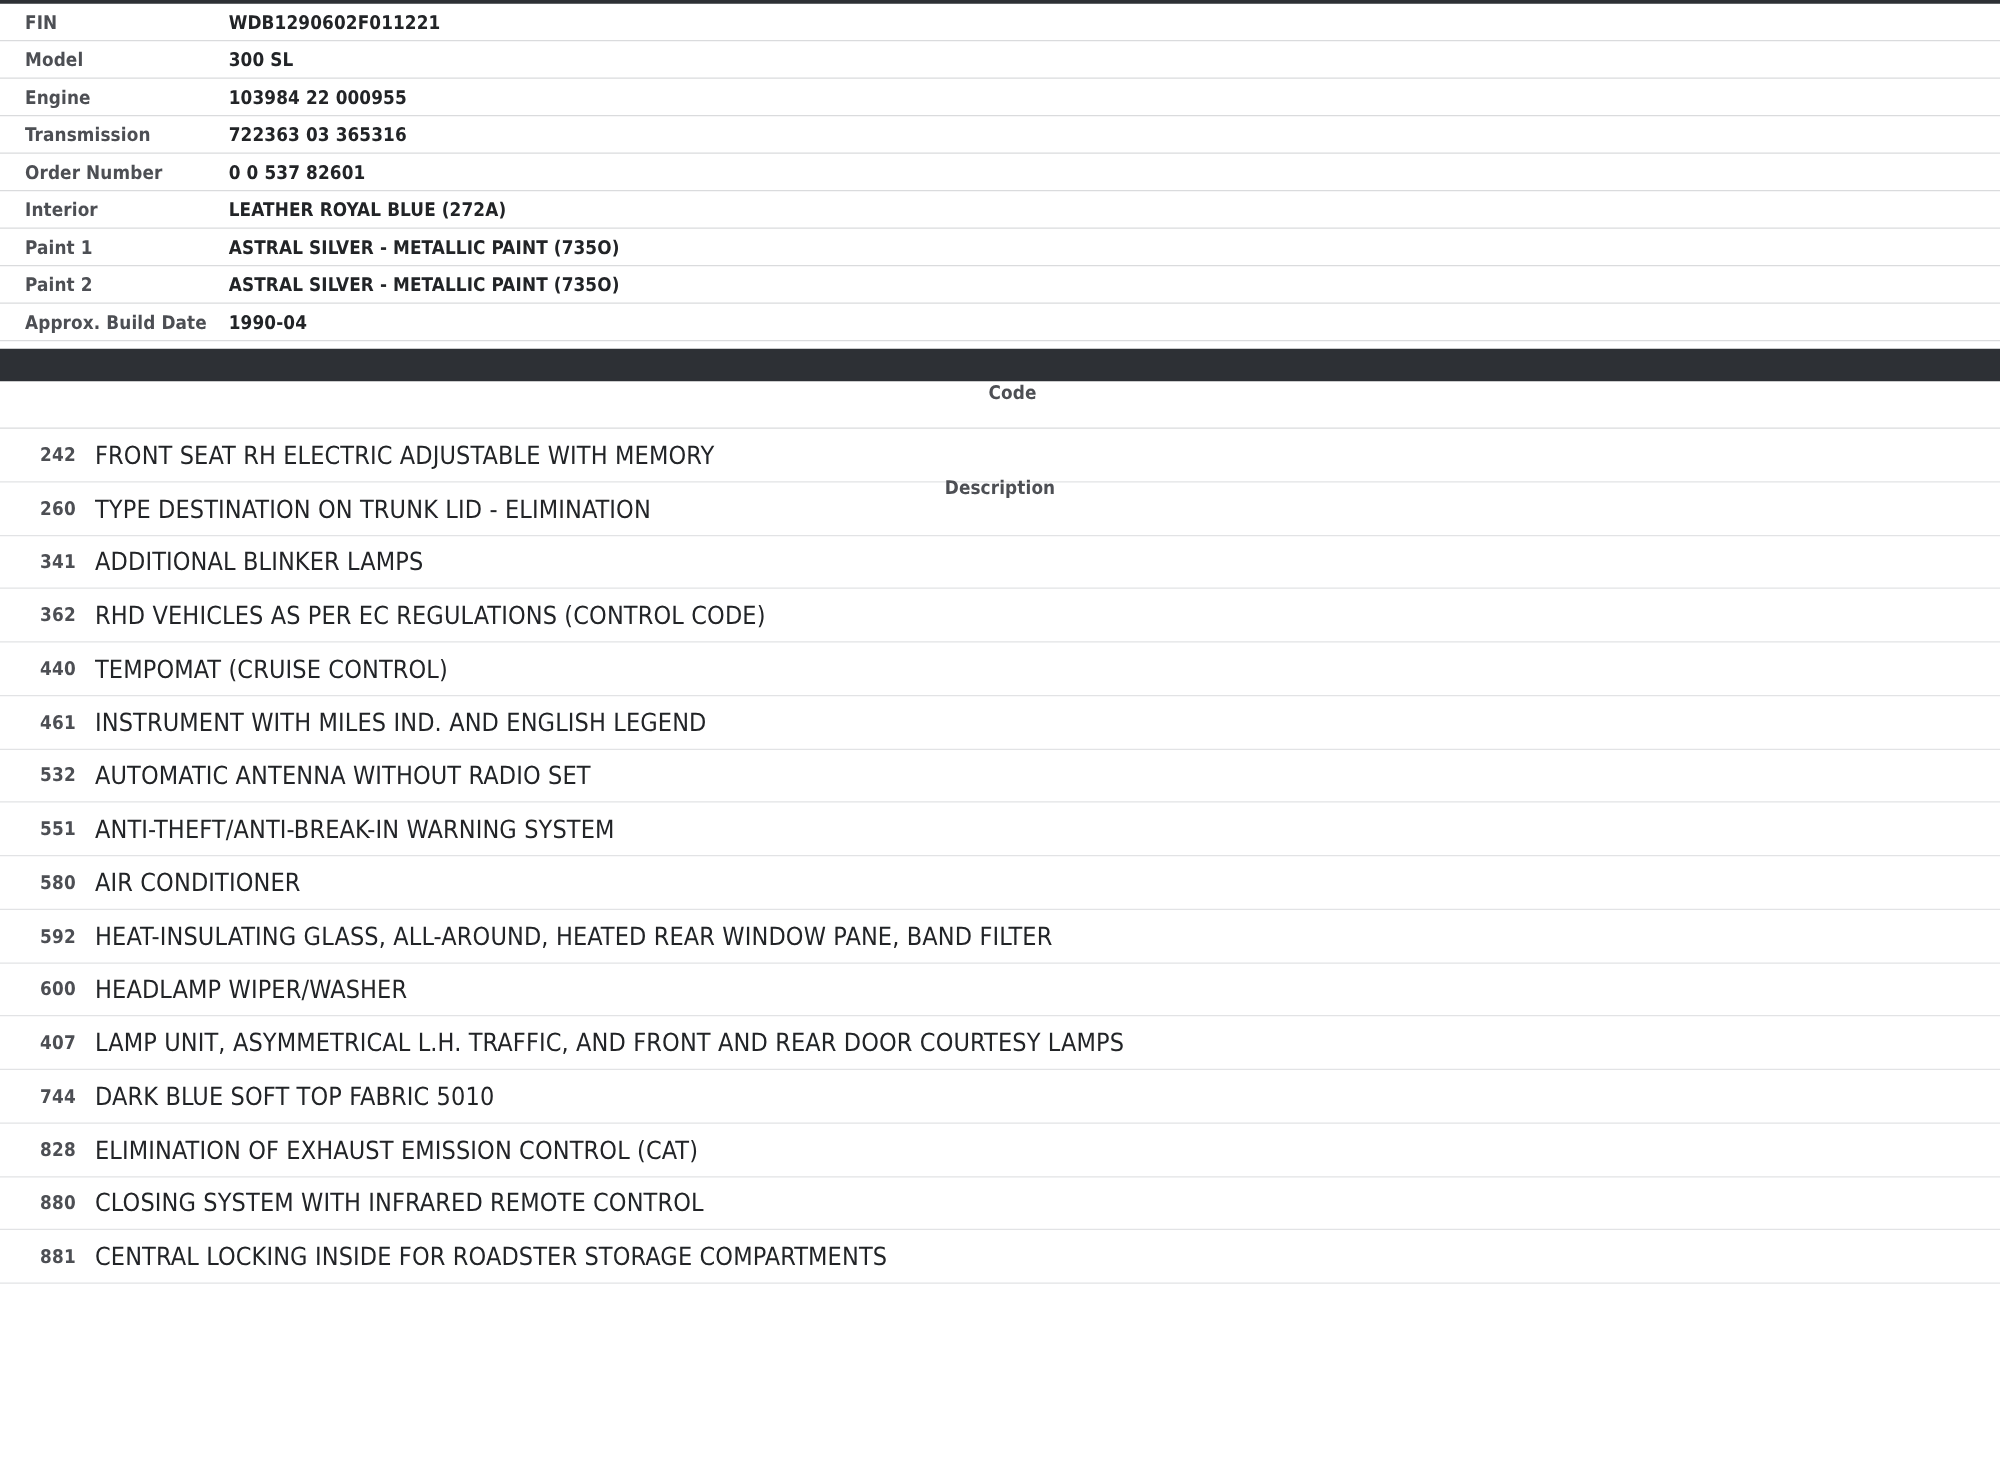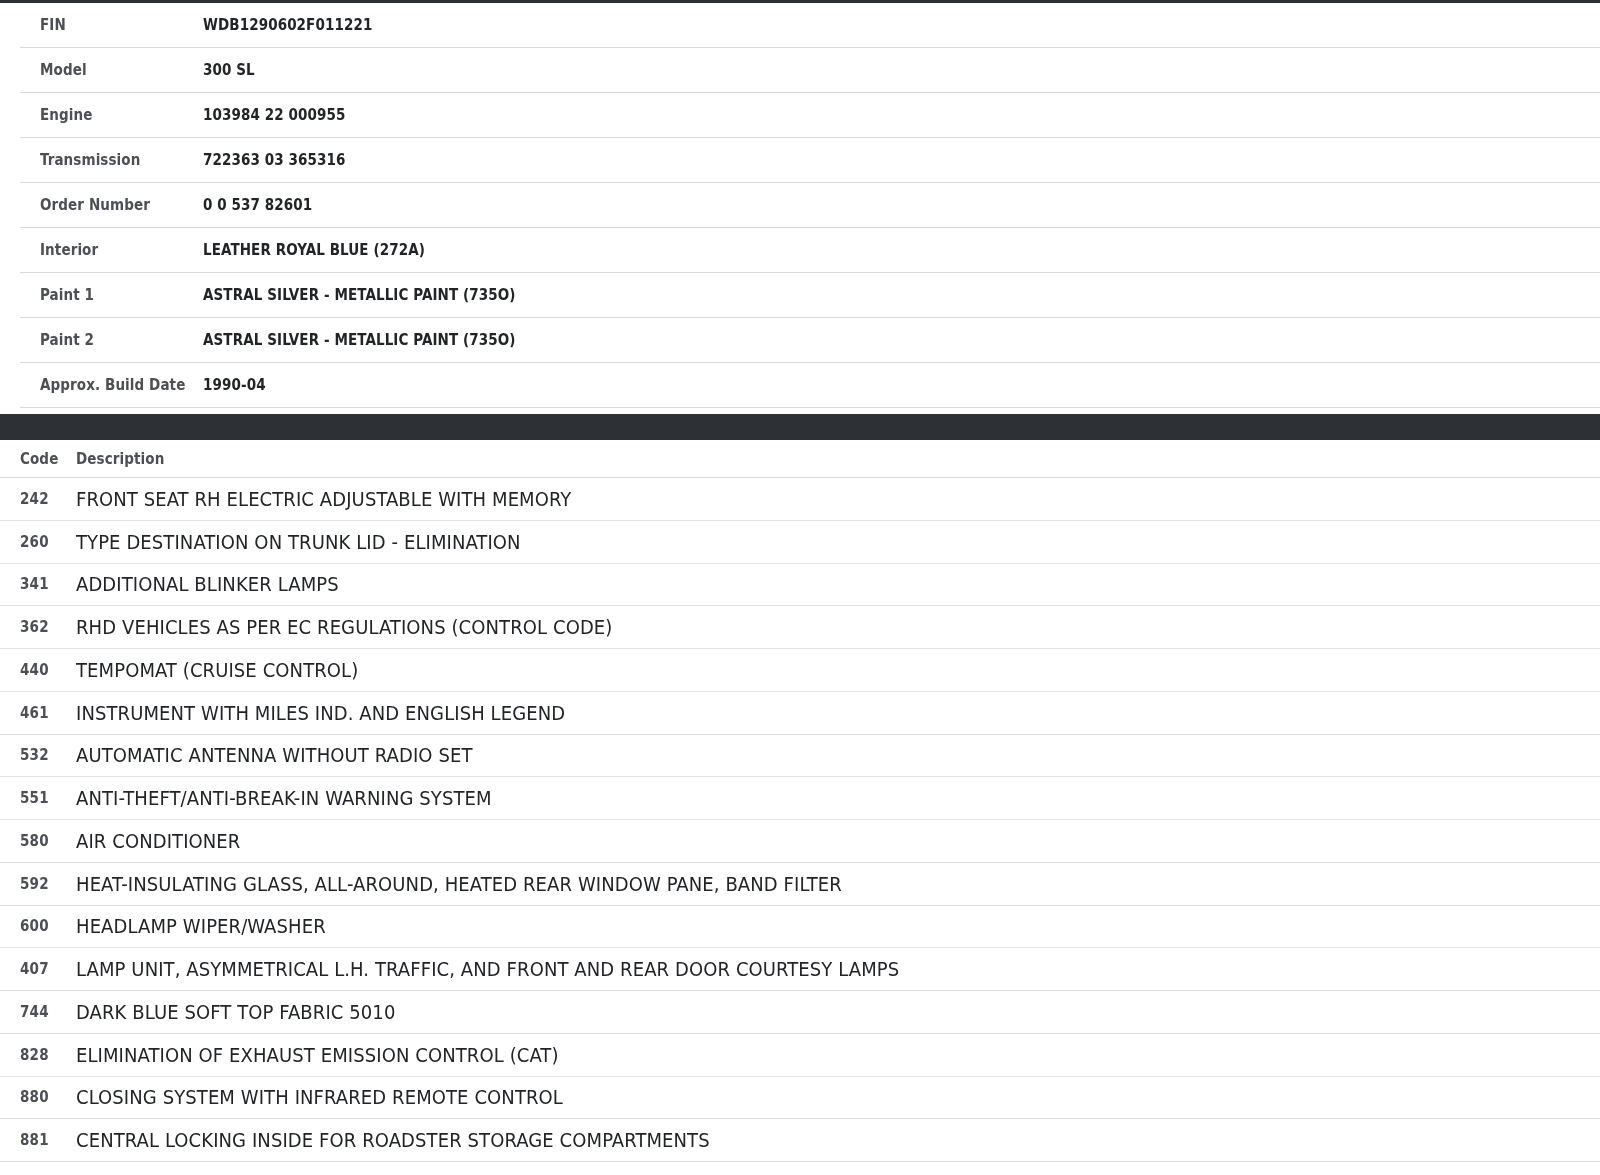--- a/index.html
+++ b/index.html
@@ -18,58 +18,58 @@
     -webkit-font-smoothing:antialiased;
   }
   .page{width:1600px;}
 
   .top-accent{height:3px;width:100%;background:var(--accent-bar);}
 
   
   .info-table{width:100%;}
   .info-row{
     display:flex;align-items:center;
-    height:45px;border-bottom:1px solid var(--info-border);margin-left:20px;
+    height:30px;border-bottom:1px solid var(--info-border);
   }
   .info-label{
     flex:0 0 183px;padding-left:20px;
     font-size:15px;font-weight:700;color:var(--label-text);
     letter-spacing:0.1px;white-space:nowrap;
   }
   .info-value{
     flex:1 1 auto;
     font-size:15px;font-weight:700;color:var(--value-text);
     letter-spacing:0.1px;white-space:nowrap;
   }
 
   
   .section-bar{height:26px;width:100%;background:var(--accent-bar);margin-top:6px;}
 
   
   .options-table{width:100%;}
   .options-header{
     display:flex;align-items:center;
-    height:38px;border-bottom:1px solid var(--info-border);
+    height:38px;border-bottom:1px solid var(--info-border);flex-direction:column;
   }
   .col-code-head{
     flex:0 0 76px;padding-left:20px;
     font-size:15px;font-weight:700;color:var(--label-text);
     letter-spacing:0.1px;white-space:nowrap;
   }
   .col-desc-head{
     flex:1 1 auto;
     font-size:15px;font-weight:700;color:var(--label-text);
     letter-spacing:0.1px;white-space:nowrap;
   }
   .code-row{
     display:flex;align-items:center;
     height:42.75px;border-bottom:1px solid var(--code-border);
   }
   .code-cell{
-    flex:0 0 76px;padding-left:20px;
+    flex:0 0 76px;padding-left:32px;
     font-size:15px;font-weight:700;color:var(--label-text);
     letter-spacing:0.2px;white-space:nowrap;
   }
   .desc-cell{
     flex:1 1 auto;
     font-size:20px;font-weight:400;color:var(--value-text);
     letter-spacing:0.1px;white-space:nowrap;overflow:hidden;
   }
 </style>
 </head>

